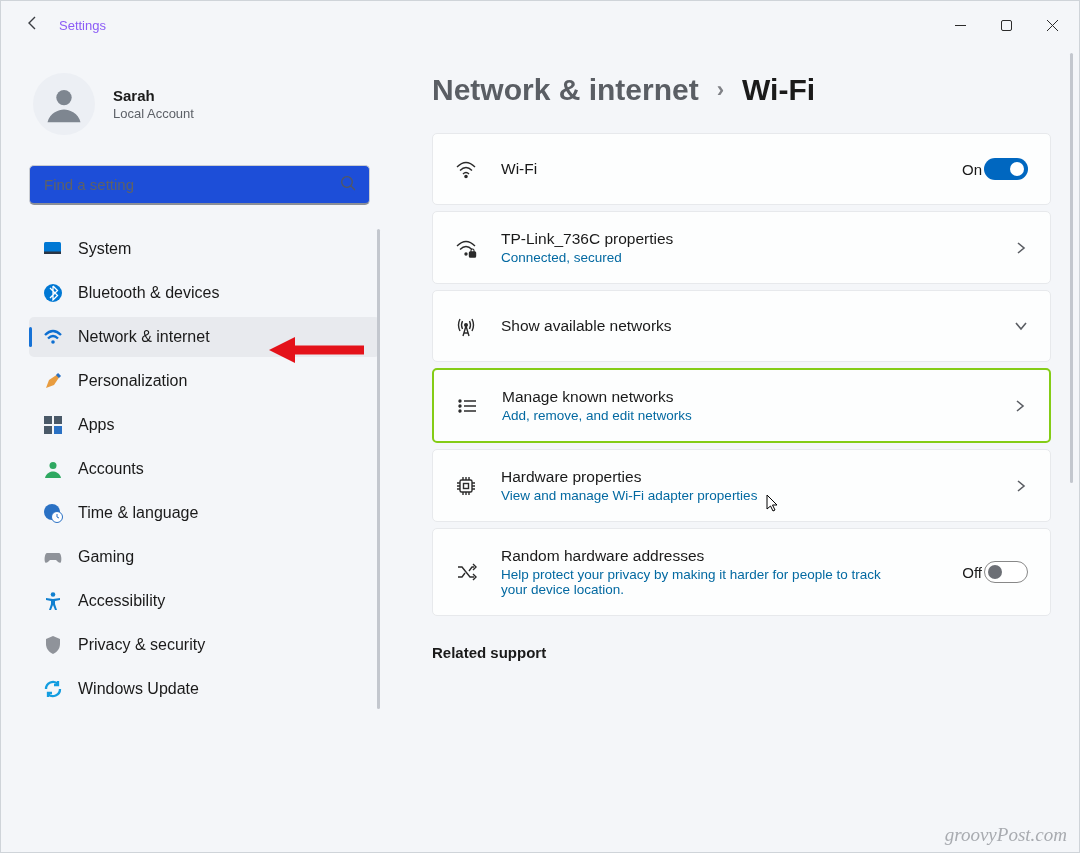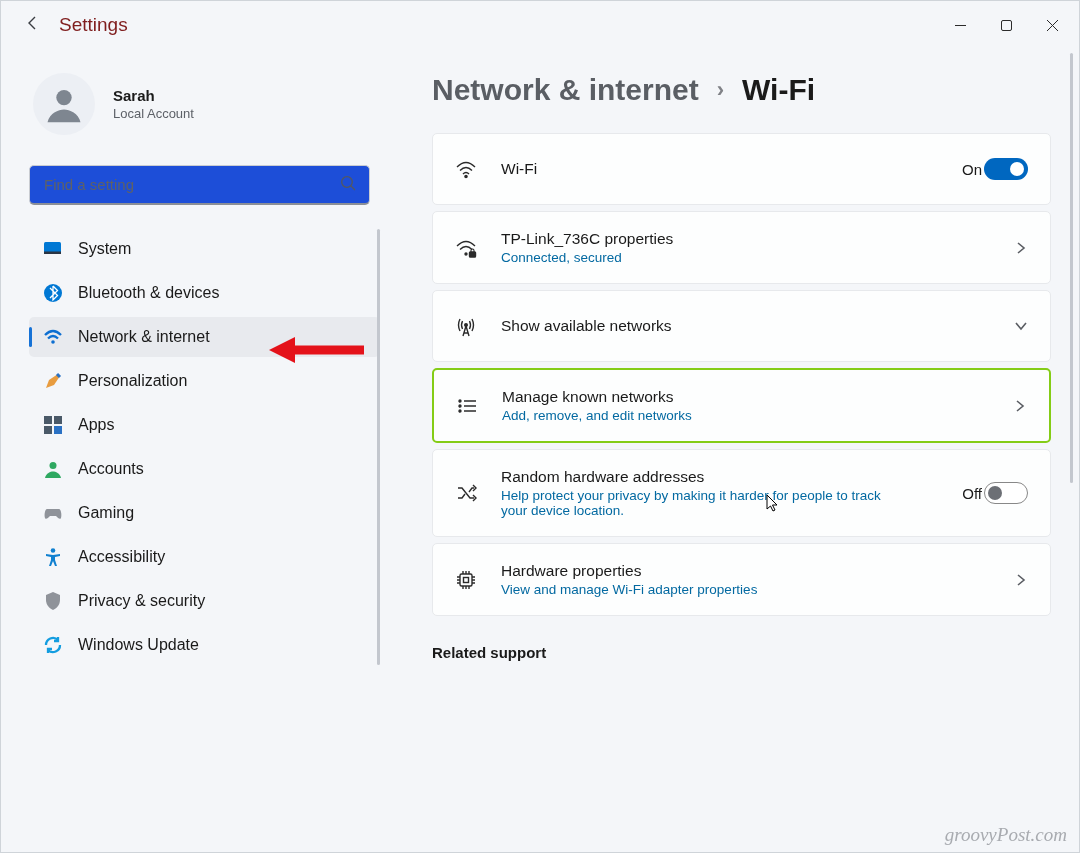--- a/index.html
+++ b/index.html
@@ -1,19 +1,19 @@
 <!DOCTYPE html>
 <html><head>
 <meta charset="utf-8">
 <style>
   * { box-sizing: border-box; margin: 0; padding: 0; font-family: "Segoe UI", sans-serif; }
   body { background: #f4f6f9; width: 1080px; height: 853px; overflow: hidden; color: #1a1a1a; position: relative; border: 1px solid #cfd4d9; }
   .titlebar { height: 48px; display: flex; align-items: center; justify-content: space-between; padding: 0 4px 0 24px; }
   .titlebar-left { display: flex; align-items: center; gap: 18px; }
-  .titlebar-title { font-size: 19px; color: #7f1d1d; }
+  .titlebar-title { font-size: 13px; color: #8b5cf6; }
   .win-controls { display: flex; }
   .win-btn { width: 46px; height: 32px; display: flex; align-items: center; justify-content: center; }
   .win-btn svg { width: 11px; height: 11px; }
   .back-btn svg { width: 16px; height: 16px; }
 
   .page { display: flex; height: calc(100% - 48px); }
 
   
   .sidebar { width: 395px; padding: 24px 16px 0 28px; display: flex; flex-direction: column; position: relative; }
   .user-row { display: flex; align-items: center; gap: 18px; margin-bottom: 30px; padding-left: 4px; }
@@ -184,20 +184,30 @@
         <span class="nav-ico">
             <svg viewBox="0 0 20 20" fill="#2ea861">
               <circle cx="10" cy="6.5" r="3.5"></circle>
               <path d="M2 19c1-5 5.5-6.5 8-6.5s7 1.5 8 6.5z"></path>
             </svg>
           </span>
         <span>Accounts</span>
       </div>
       <div class="nav-item">
         <span class="nav-ico">
+            <svg viewBox="0 0 20 20">
+              <circle cx="9" cy="9" r="8" fill="#2a71c4"></circle>
+              <circle cx="14" cy="14" r="5.5" fill="#fff" stroke="#2a71c4" stroke-width="1"></circle>
+              <path d="M14 11v3l2 1" stroke="#2a71c4" stroke-width="1" fill="none"></path>
+            </svg>
+          </span>
+        <span>Time &amp; language</span>
+      </div>
+      <div class="nav-item">
+        <span class="nav-ico">
             <svg viewBox="0 0 20 20" fill="#8f939a">
               <path d="M4 6h12c2 0 3 6 2 9-1 2-3 0-5-2H7c-2 2-4 4-5 2-1-3 0-9 2-9z"></path>
             </svg>
           </span>
         <span>Gaming</span>
       </div>
       <div class="nav-item">
         <span class="nav-ico">
             <svg viewBox="0 0 20 20" fill="#1080d0">
               <circle cx="10" cy="3.5" r="2.3"></circle>
@@ -310,55 +320,55 @@
         </div>
         <div class="card-right chev">
             <svg viewBox="0 0 14 14">
               <path d="M4 2 L10 7 L4 12"></path>
             </svg>
           </div>
       </div>
 
       <div class="card">
         <span class="card-ico">
+            <svg viewBox="0 0 22 22" stroke-width="1.4">
+              <rect x="5" y="5" width="12" height="12" rx="1.5"></rect>
+              <rect x="8.5" y="8.5" width="5" height="5"></rect>
+              <path d="M8 2v3M11 2v3M14 2v3 M8 20v-3M11 20v-3M14 20v-3 M2 8h3M2 11h3M2 14h3 M20 8h-3M20 11h-3M20 14h-3"></path>
+            </svg>
+          </span>
+        <div class="card-text">
+          <div class="card-title">Hardware properties</div>
+          <div class="card-sub">View and manage Wi-Fi adapter properties</div>
+        </div>
+        <div class="card-right chev">
+            <svg viewBox="0 0 14 14">
+              <path d="M4 2 L10 7 L4 12"></path>
+            </svg>
+          </div>
+      </div>
+
+      <div class="card">
+        <span class="card-ico">
             <svg viewBox="0 0 22 22" stroke-width="1.5">
               <path d="M3 6h4l8 10h4M3 16h4l3-4M14 10l3-4h2"></path>
               <path d="M18 3l3 3-3 3M18 13l3 3-3 3"></path>
             </svg>
           </span>
         <div class="card-text">
           <div class="card-title">Random hardware addresses</div>
           <div class="card-sub" style="max-width:380px">Help protect your privacy by making it harder for people to track your device location.</div>
         </div>
         <div class="card-right">
           <span class="state-label">Off</span>
           <div class="toggle off">
               <div class="knob"></div>
             </div>
         </div>
       </div>
-
-      <div class="card">
-        <span class="card-ico">
-            <svg viewBox="0 0 22 22" stroke-width="1.4">
-              <rect x="5" y="5" width="12" height="12" rx="1.5"></rect>
-              <rect x="8.5" y="8.5" width="5" height="5"></rect>
-              <path d="M8 2v3M11 2v3M14 2v3 M8 20v-3M11 20v-3M14 20v-3 M2 8h3M2 11h3M2 14h3 M20 8h-3M20 11h-3M20 14h-3"></path>
-            </svg>
-          </span>
-        <div class="card-text">
-          <div class="card-title">Hardware properties</div>
-          <div class="card-sub">View and manage Wi-Fi adapter properties</div>
-        </div>
-        <div class="card-right chev">
-            <svg viewBox="0 0 14 14">
-              <path d="M4 2 L10 7 L4 12"></path>
-            </svg>
-          </div>
-      </div>
     </div>
 
     <div class="related">Related support</div>
     <div class="main-scroll"></div>
   </div>
 </div>
 
 <div class="cursor">
   <svg viewBox="0 0 16 18">
       <path d="M1 1l0 14 3.5-3 2.5 5 2-1-2.5-5H11z" fill="#fff" stroke="#000" stroke-width="1"></path>

